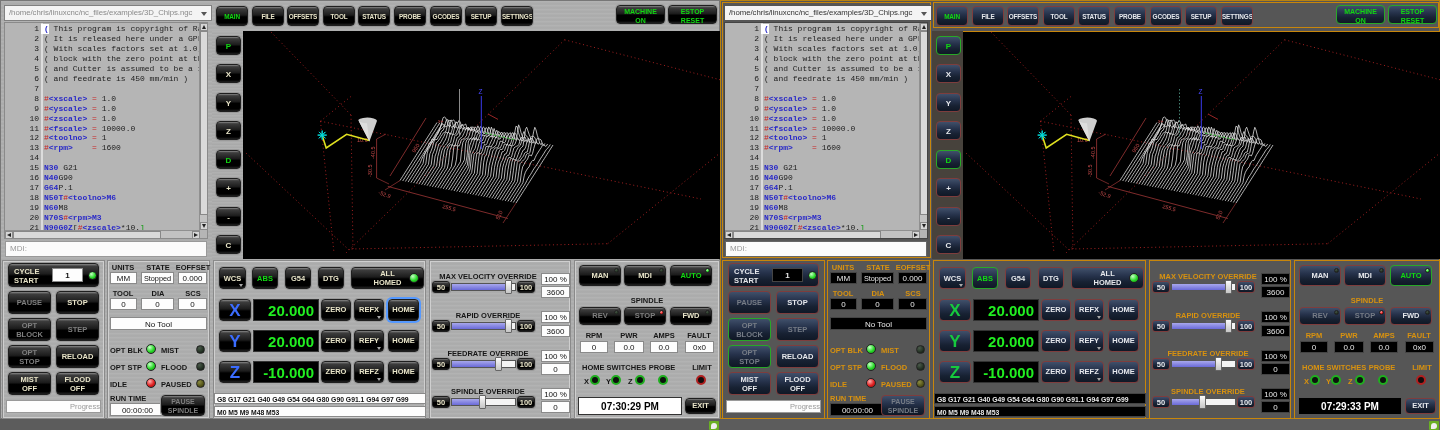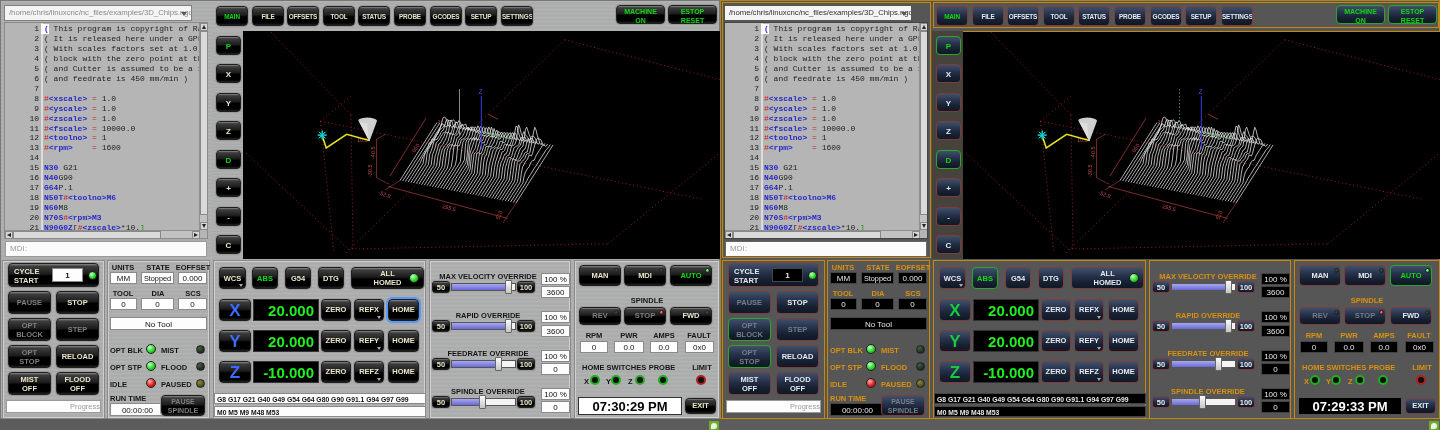--- a/index.html
+++ b/index.html
@@ -2,21 +2,21 @@
 <html><head><meta charset="utf-8"><style>
 *{margin:0;padding:0;box-sizing:border-box}
 html,body{width:1440px;height:430px;overflow:hidden;background:#5c5c5c;font-family:"Liberation Sans",sans-serif}
 .half{position:absolute;top:0;width:720px;height:419px}
 .half.light{background:
  repeating-linear-gradient(180deg,#bababa 0px,#aaabab 1px,#b3b3b3 2px,#a3a4a4 3px,#b5b5b5 4px);
  border:1px solid #777;}
 .half.dark{background:#565656;border:1px solid #b8820f}
 .obox{position:absolute;border:1px solid #c8860b}
 
-.combo{position:absolute;left:3px;top:4px;width:188px;height:16px;background:#f4f4f4;border:1px solid #808080;color:#8a8a8a;font-size:7.8px;line-height:14px;letter-spacing:-0.05px;padding-left:4px;padding-right:12px;white-space:nowrap;overflow:hidden}
+.combo{position:absolute;left:3px;top:4px;width:208px;height:16px;background:#f4f4f4;border:1px solid #808080;color:#8a8a8a;font-size:7.8px;line-height:14px;letter-spacing:-0.05px;padding-left:4px;padding-right:12px;white-space:nowrap;overflow:hidden}
 .dark .combo{color:#333;border-color:#555}
 .dar{position:absolute;right:4px;top:6px;width:0;height:0;border-left:3.5px solid transparent;border-right:3.5px solid transparent;border-top:4px solid #555}
 .code{position:absolute;left:3px;top:21px;width:204px;height:217px;background:#b5b5b5;border:1px solid #8a8a8a;font-family:"Liberation Mono",monospace;font-size:8px;overflow:hidden}
 .dark .code{border-color:#444}
 .gl{position:absolute;left:0;width:100%;height:10px;line-height:10px;white-space:nowrap}
 .ln{position:absolute;left:0;width:34px;text-align:right;color:#1c1c1c}
 .cd{position:absolute;left:39px;color:#1c1c1c;white-space:pre}
 .cd .c{color:#222}
 .cd .b{color:#2929c8;font-weight:bold}
 .cd .r{color:#c82222}
@@ -80,21 +80,21 @@
 .ledd{background:radial-gradient(circle at 35% 30%,#4a5a4a,#1d2a1d 70%);border:1px solid #222}
 .ledr{background:radial-gradient(circle at 35% 30%,#ffb0b0,#e02020 55%,#8a0c0c);border:1px solid #222}
 .ledy{background:radial-gradient(circle at 35% 30%,#8a8a40,#4a4a12 70%);border:1px solid #222}
 .ringg{background:#0d120d;border:2px solid #1fae1f}
 .ringr{background:#120d0d;border:2px solid #b02020}
 
 .sb{width:18px;height:12px;line-height:12px;font-size:7.5px;border-radius:3px}
 .trough{position:absolute;width:65px;height:8px;background:#f4f4f4;border:1px solid #555}
 .tfill{position:absolute;left:0;top:0;height:6px;background:linear-gradient(180deg,#a8a8ec,#6a6ad8)}
 .hndl{position:absolute;top:-4px;width:7px;height:14px;background:linear-gradient(180deg,#fbfbfb,#c6c6c6);border:1px solid #666;border-radius:1px}
-.clock{position:absolute;left:577px;top:396px;width:104px;height:18px;background:#fff;border:1px solid #333;color:#000;font-size:13px;font-weight:bold;text-align:center;line-height:17px}
+.clock{position:absolute;left:577px;top:396px;width:104px;height:18px;background:#fff;border:1px solid #333;color:#000;font-size:10px;font-weight:bold;text-align:center;line-height:17px}
 .dark .clock{background:#000;color:#fff;border-color:#555}
 
 .strip{position:absolute;left:0;top:419px;width:1440px;height:11px;background:#5c5c5c}
 .ticon{position:absolute;top:421px;width:10px;height:9px;background:#6ab023;border-radius:1px}
 .ticon:after{content:"";position:absolute;left:2px;top:1.5px;width:6px;height:6px;background:#f0f0f0;border-radius:50% 50% 50% 0}
 </style></head><body>
 <div class="half light" style="left:0px">
     <div class="combo"><span>/home/chris/linuxcnc/nc_files/examples/3D_Chips.ngc</span><i class="dar"></i></div>
     <div class="code">
       <div style="position:absolute;left:36px;top:0;width:2px;height:100%;background:#dcdcdc"></div>

